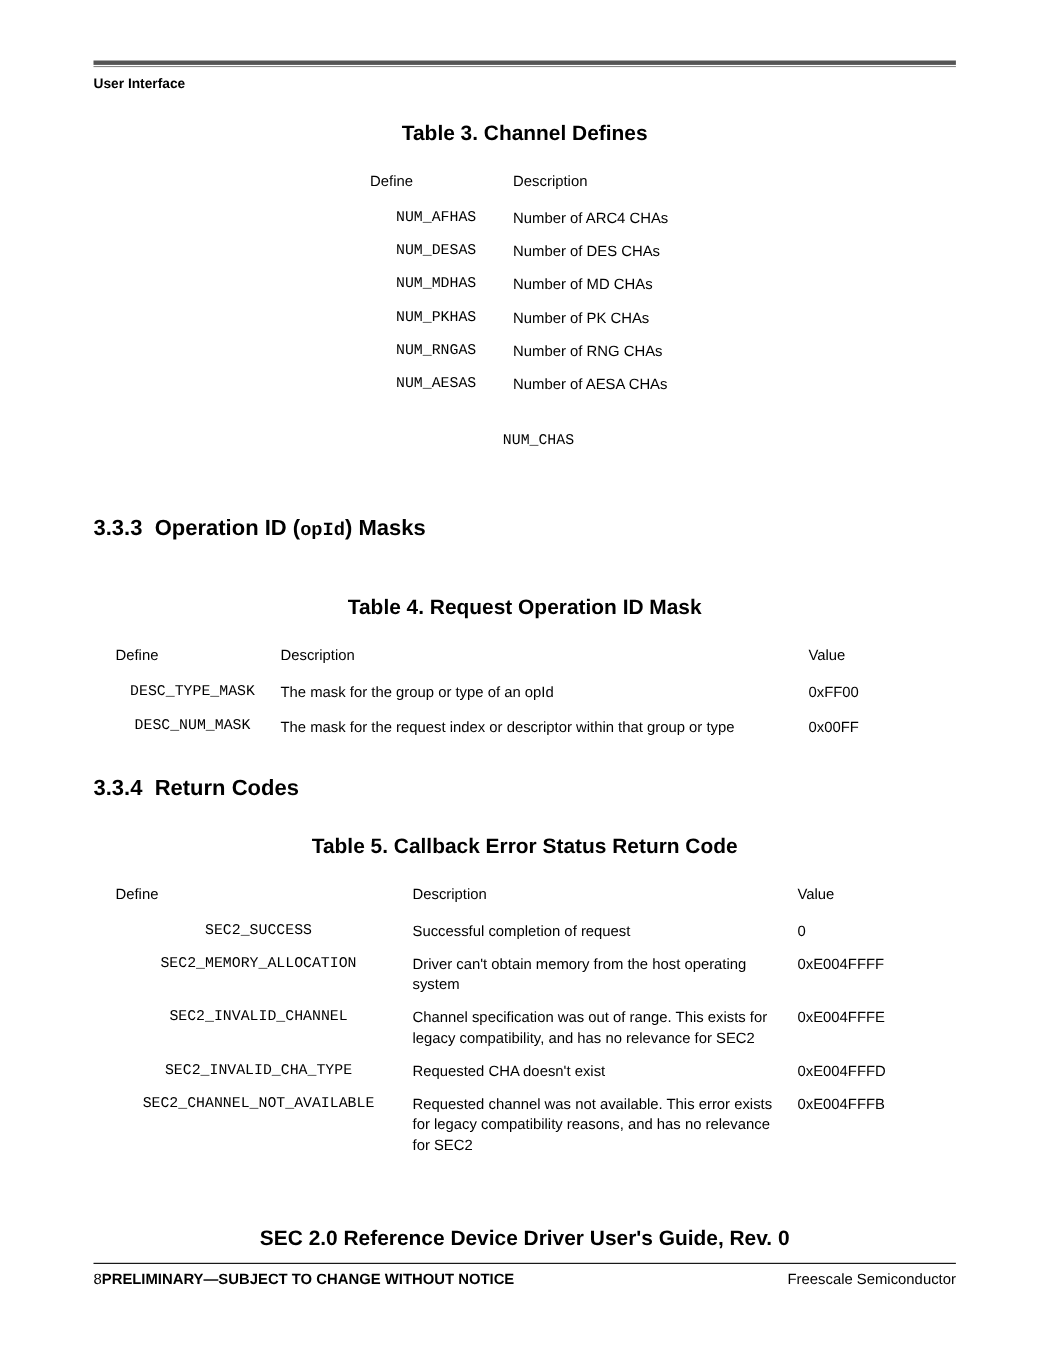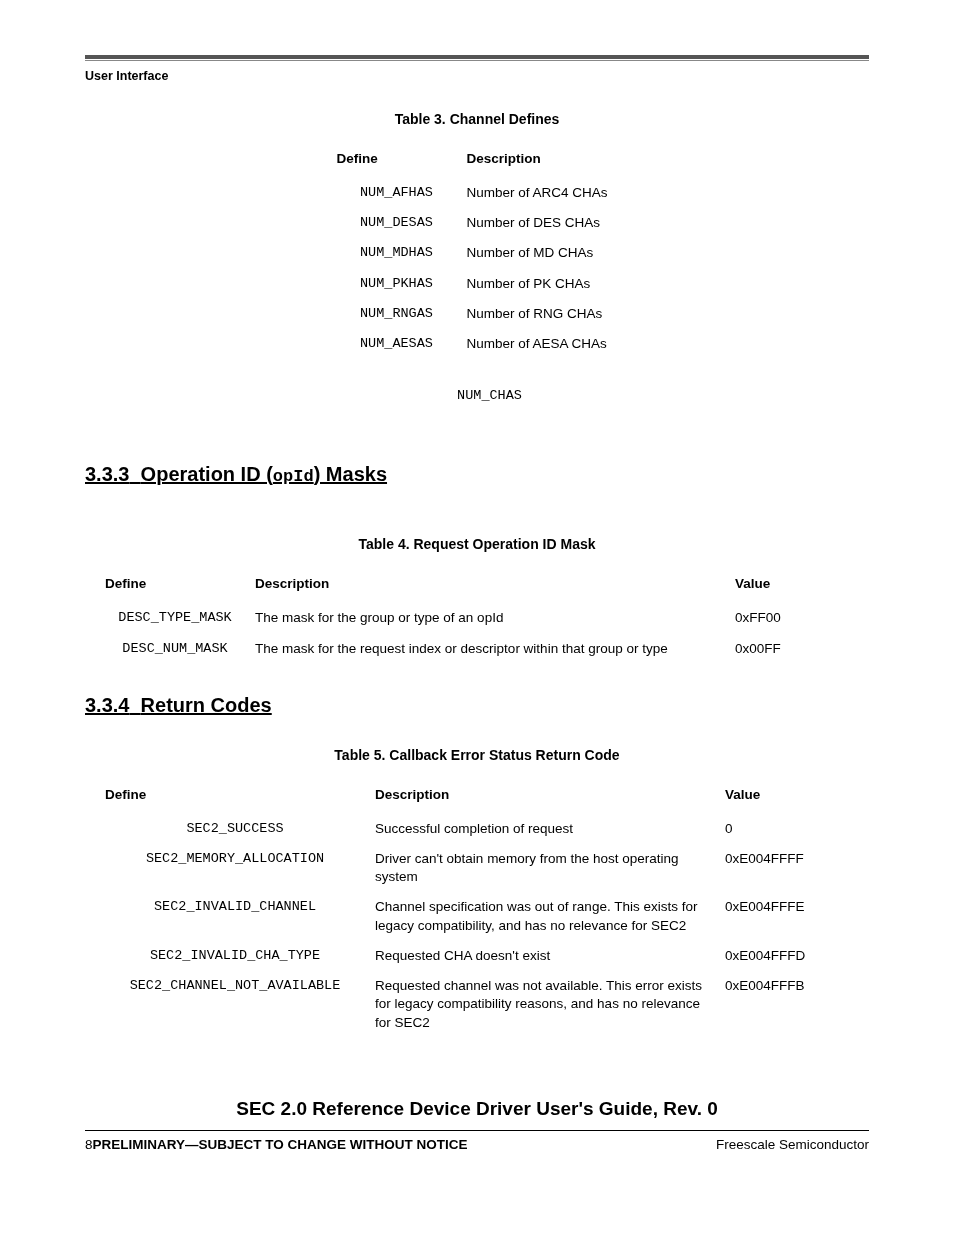--- a/index.html
+++ b/index.html
@@ -19,45 +19,44 @@
     margin-bottom: 8px;
   }
   .header-label {
     font-size: 12.5px;
     font-weight: bold;
     margin-bottom: 28px;
   }
   .table-caption {
     text-align: center;
     font-weight: bold;
-    font-size: 14px;
+    font-size: 19px;
     margin-bottom: 18px;
   }
   table { border-collapse: collapse; }
   th {
     text-align: left;
-    font-weight: bold;
+    font-weight: normal;
     font-size: 13.5px;
     padding: 6px 10px 12px 0;
   }
   td {
     font-size: 13.5px;
     padding: 6px 10px 6px 0;
     vertical-align: top;
     line-height: 1.35;
   }
   .mono { font-family: "Courier New", monospace; font-size: 13.5px; text-align: center; }
   .tbl3 { margin: 0 auto; }
   .tbl3 th:first-child, .tbl3 td:first-child { width: 130px; }
   .numchas { margin: 29px 0 60px 25px; }
   h2 {
     font-size: 20px;
     font-weight: bold;
     margin-bottom: 50px;
-    text-decoration: underline;
   }
   h2.codes { margin-bottom: 30px; }
   .code-inline { font-family:"Courier New",monospace; font-size:17px; }
   .tbl4-wrap { margin: 0 0 30px 20px; }
   .tbl4 th:nth-child(1), .tbl4 td:nth-child(1) { width: 150px; }
   .tbl4 th:nth-child(2), .tbl4 td:nth-child(2) { width: 480px; }
   .tbl5-wrap { margin: 0 0 60px 20px; }
   .tbl5 th:nth-child(1), .tbl5 td:nth-child(1) { width: 270px; }
   .tbl5 th:nth-child(2), .tbl5 td:nth-child(2) { width: 350px; padding-right:15px; }
   .footer-title {

